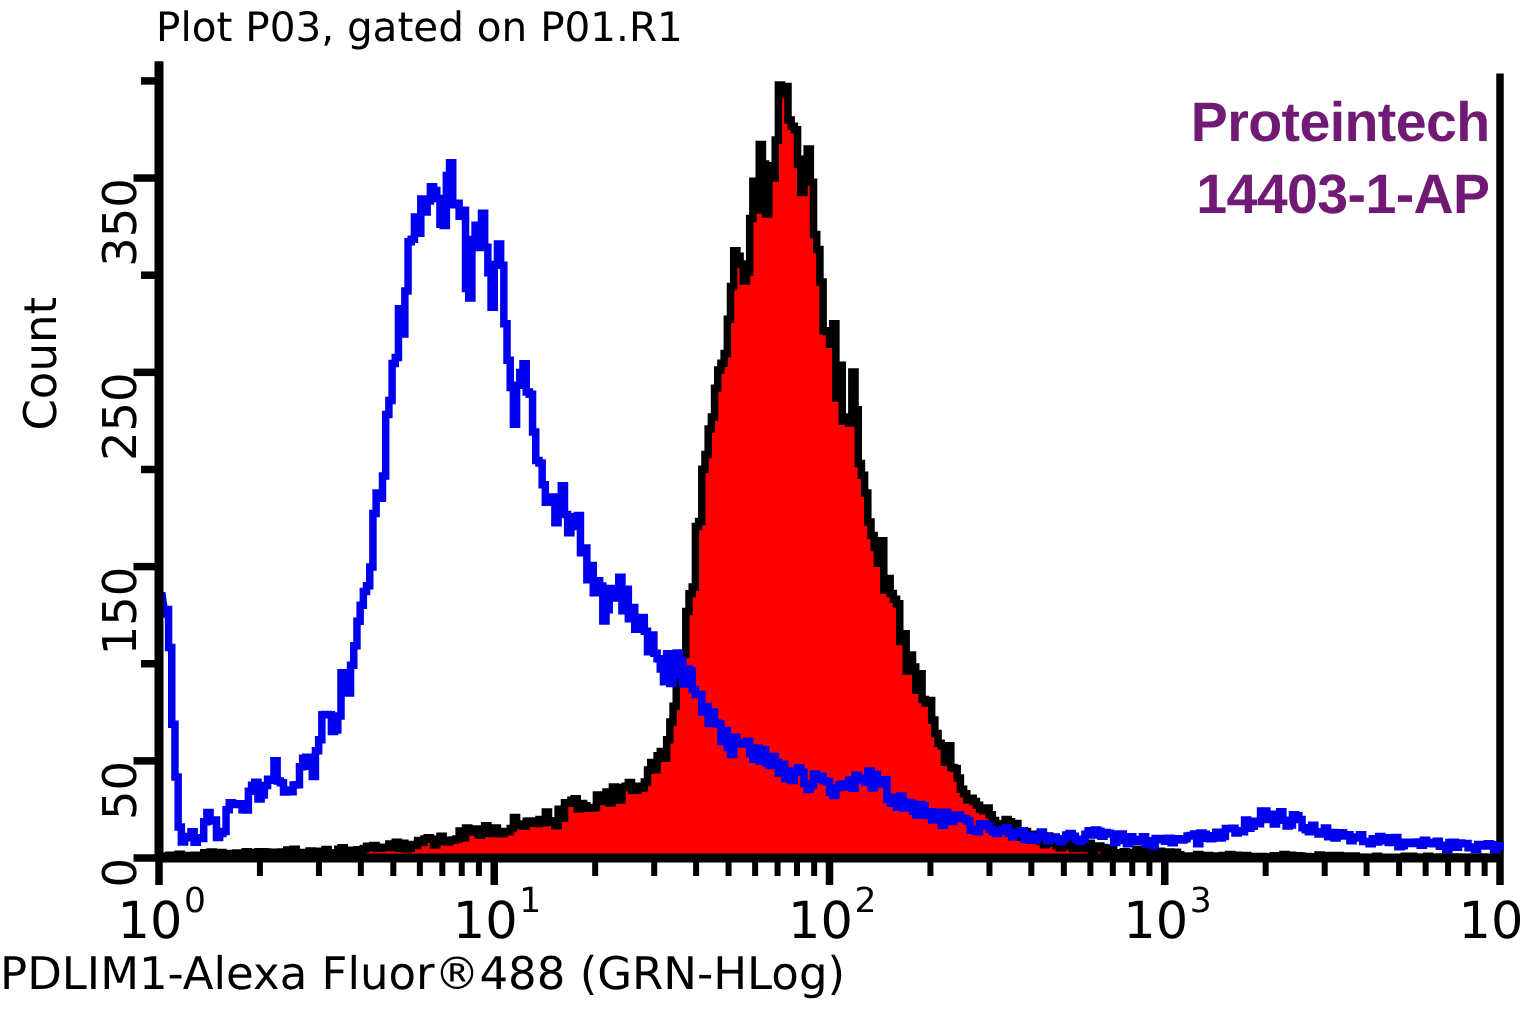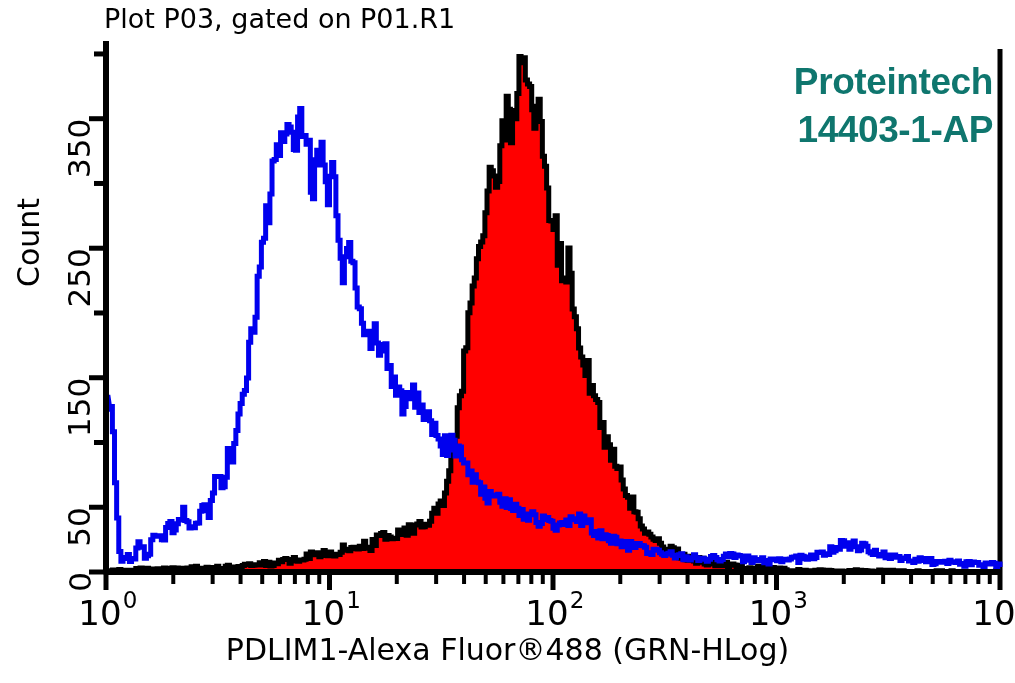--- a/index.html
+++ b/index.html
@@ -35,21 +35,21 @@
   
   #watermark {
     position: absolute;
     right: 22px;
     top: 58px;
     text-align: right;
     font-family: "Liberation Sans", sans-serif;
     font-weight: bold;
     font-size: 37px;
     line-height: 48px;
-    color: #0f766e;
+    color: #701a75;
     letter-spacing: -0.4px;
     white-space: nowrap;
   }
   
   #y-axis-title {
     position: absolute;
     left: -32px;
     top: 225px;
     width: 120px;
     text-align: center;
@@ -58,21 +58,20 @@
     font-size: 30px;
     color: #000000;
     font-family: "DejaVu Sans", sans-serif;
     white-space: nowrap;
   }
   #x-axis-title {
     position: absolute;
     left: 0;
     top: 632px;
     width: 1015px;
-    text-align: center;
     font-size: 30px;
     color: #000000;
     font-family: "DejaVu Sans", sans-serif;
     white-space: nowrap;
   }
   
   #plot-area {
     position: absolute;
     left: 0;
     top: 0;

